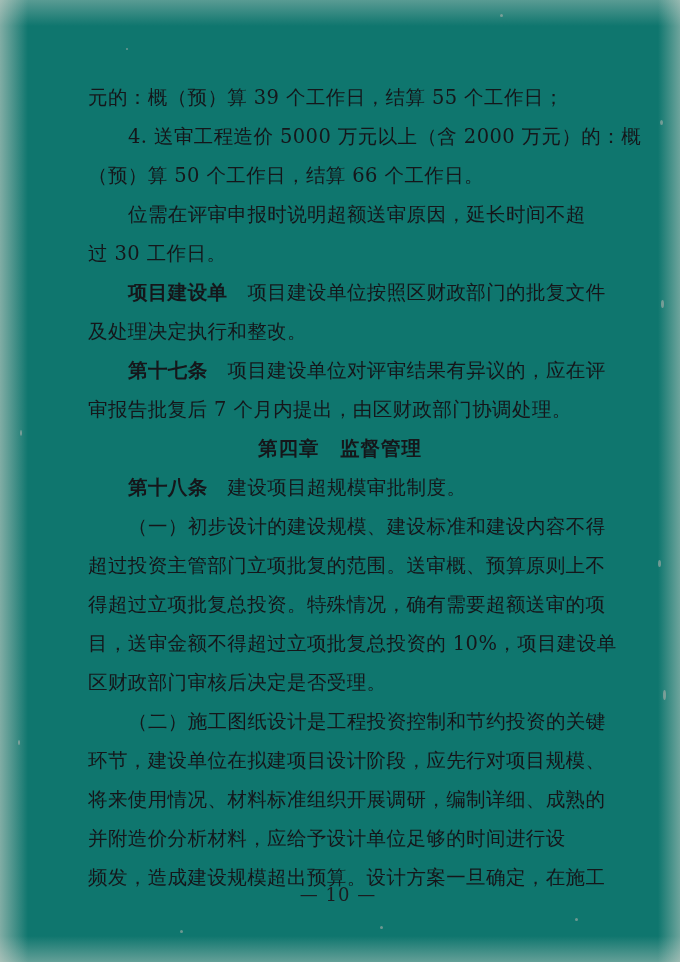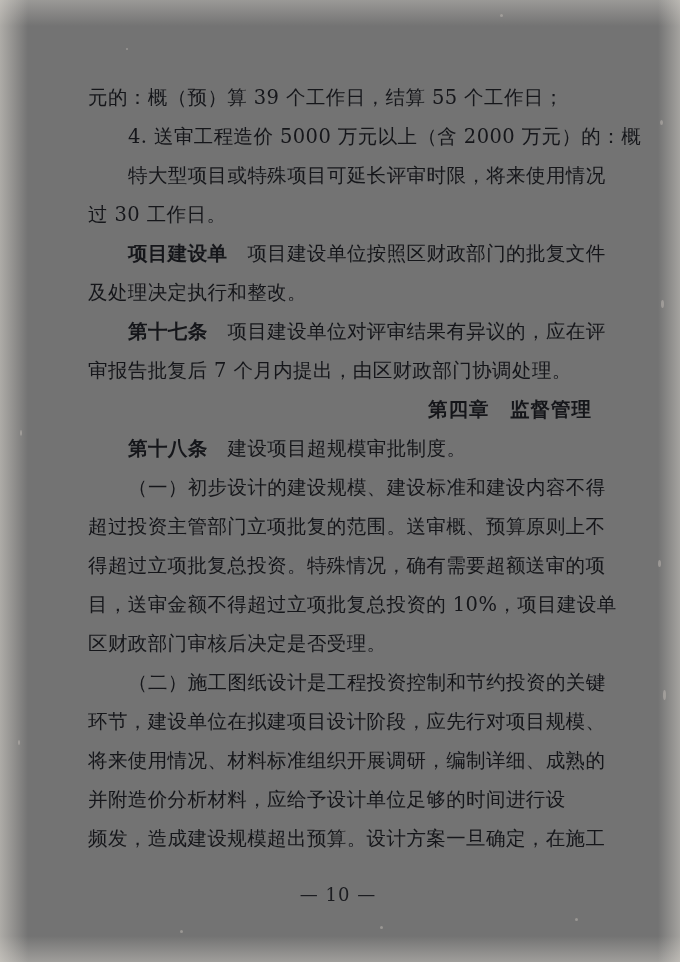--- a/index.html
+++ b/index.html
@@ -10,21 +10,21 @@
     width: 680px;
     height: 962px;
     background: #ffffff;
     font-family: "DejaVu Serif", serif;
     overflow: hidden;
   }
   #page {
     position: relative;
     width: 680px;
     height: 962px;
-    background: #737373;
+    background: #0f766e;
     overflow: hidden;
   }
   
   .speck {
     position: absolute;
     background: #b9b5ae;
     border-radius: 50%;
     opacity: 0.55;
   }
   .page-shade {
@@ -47,21 +47,21 @@
     margin: 0;
     color: #15161a;
     font-size: 19.5px;
     line-height: 39px;
     letter-spacing: 0.4px;
     white-space: pre;
     font-family: "DejaVu Serif", serif;
   }
   p.indent2 { text-indent: 40px; }
   p.center {
-    text-align: right;
+    text-align: center;
     text-indent: 0;
     letter-spacing: 1px;
   }
   .bold { font-weight: bold; }
   .para-block { margin-bottom: 0; }
   #footer {
     position: absolute;
     left: 0;
     right: 4px;
     top: 884px;
@@ -92,24 +92,25 @@
   <div class="speck" style="left:575px;top:918px;width:3px;height:3px;"></div>
 
   <div id="content">
 
     <div class="para-block">
       <p class="line">元的：概（预）算 39 个工作日，结算 55 个工作日；</p>
     </div>
 
     <div class="para-block">
       <p class="line indent2">4. 送审工程造价 5000 万元以上（含 2000 万元）的：概</p>
+      <p class="line">（预）算 50 个工作日，结算 66 个工作日。</p>
     </div>
 
     <div class="para-block">
-      <p class="line indent2">特大型项目或特殊项目可延长评审时限，将来使用情况</p>
+      <p class="line indent2">位需在评审申报时说明超额送审原因，延长时间不超</p>
       <p class="line">过 30 工作日。</p>
     </div>
 
     <div class="para-block">
       <p class="line indent2"><span class="bold">项目建设单</span><span>　项目建设单位按照区财政部门的批复文件</span></p>
       <p class="line">及处理决定执行和整改。</p>
     </div>
 
     <div class="para-block">
       <p class="line indent2"><span class="bold">第十七条</span><span>　项目建设单位对评审结果有异议的，应在评</span></p>

